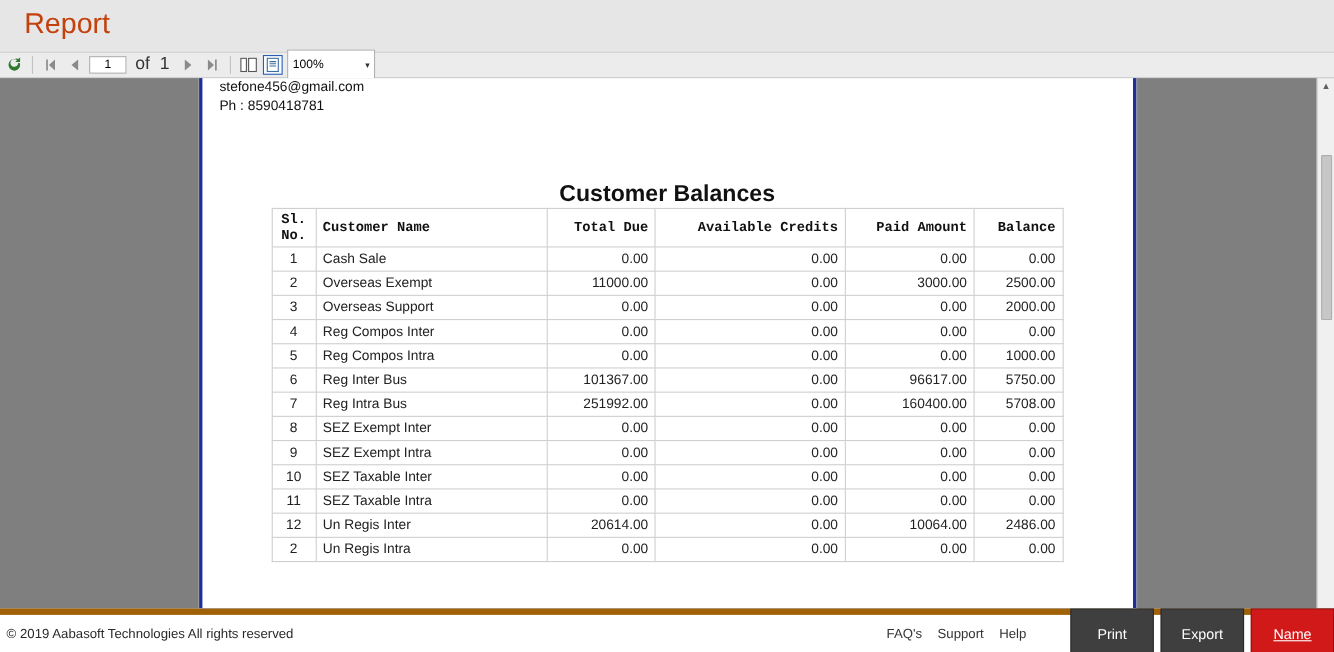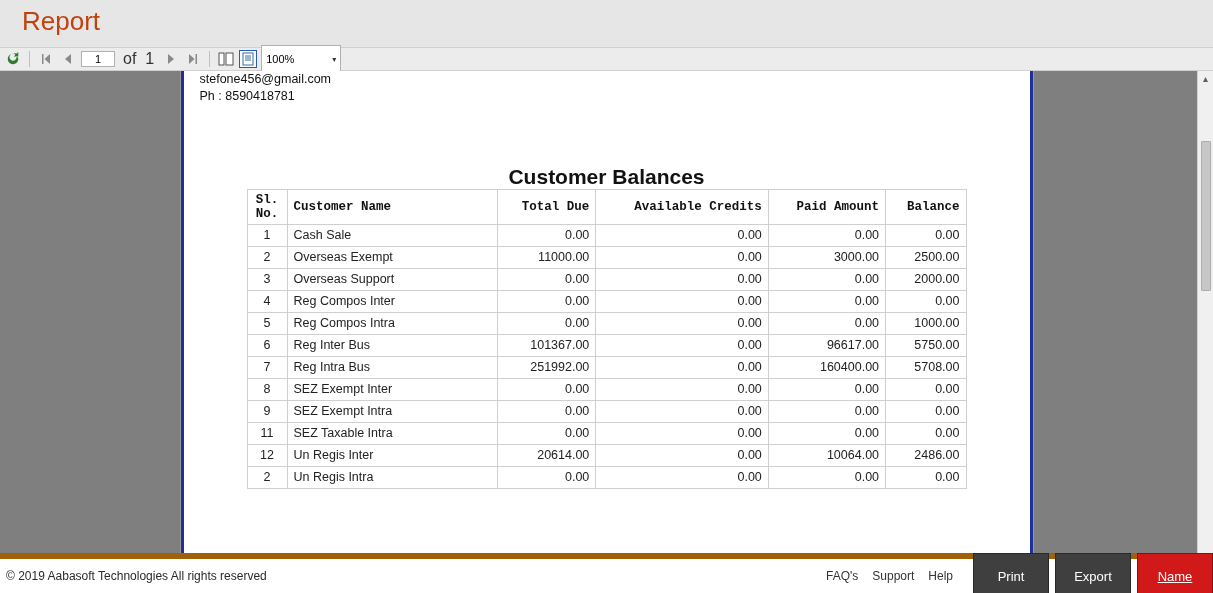--- a/index.html
+++ b/index.html
@@ -87,21 +87,21 @@
 
   
   .footer {
     background: #fff;
     border-top: 6px solid #a16207;
     display: flex; align-items: center; justify-content: space-between;
     padding: 4px 0 4px 6px;
     height: 40px;
   }
   .copyright { font-size: 12px; color: #2a2a2a; }
-  .links { font-size: 12px; color: #333; display: flex; gap: 14px; margin-right: 2px; }
+  .links { font-size: 12px; color: #333; display: flex; gap: 14px; margin-right: 22px; }
   .links span { cursor: pointer; }
   .btns { display: flex; gap: 6px; padding-right: 0; }
   .btn {
     min-width: 76px; height: 47px; font-size: 13px; color: #fff;
     display: inline-flex; align-items: center; justify-content: center;
     border: 1px solid rgba(0,0,0,0.35); cursor: pointer; padding: 0 14px;
     font-family: inherit;
   }
   .btn.dark { background: #3f3f3f; }
   .btn.red  { background: #d11919; text-decoration: underline; }
@@ -256,20 +256,28 @@
             <td class="sl">8</td>
             <td class="name">SEZ Exempt Inter</td>
             <td class="num">0.00</td>
             <td class="num">0.00</td>
             <td class="num">0.00</td>
             <td class="num">0.00</td>
           </tr>
           <tr>
             <td class="sl">9</td>
             <td class="name">SEZ Exempt Intra</td>
+            <td class="num">0.00</td>
+            <td class="num">0.00</td>
+            <td class="num">0.00</td>
+            <td class="num">0.00</td>
+          </tr>
+          <tr>
+            <td class="sl">10</td>
+            <td class="name">SEZ Taxable Inter</td>
             <td class="num">0.00</td>
             <td class="num">0.00</td>
             <td class="num">0.00</td>
             <td class="num">0.00</td>
           </tr>
           <tr>
             <td class="sl">11</td>
             <td class="name">SEZ Taxable Intra</td>
             <td class="num">0.00</td>
             <td class="num">0.00</td>

